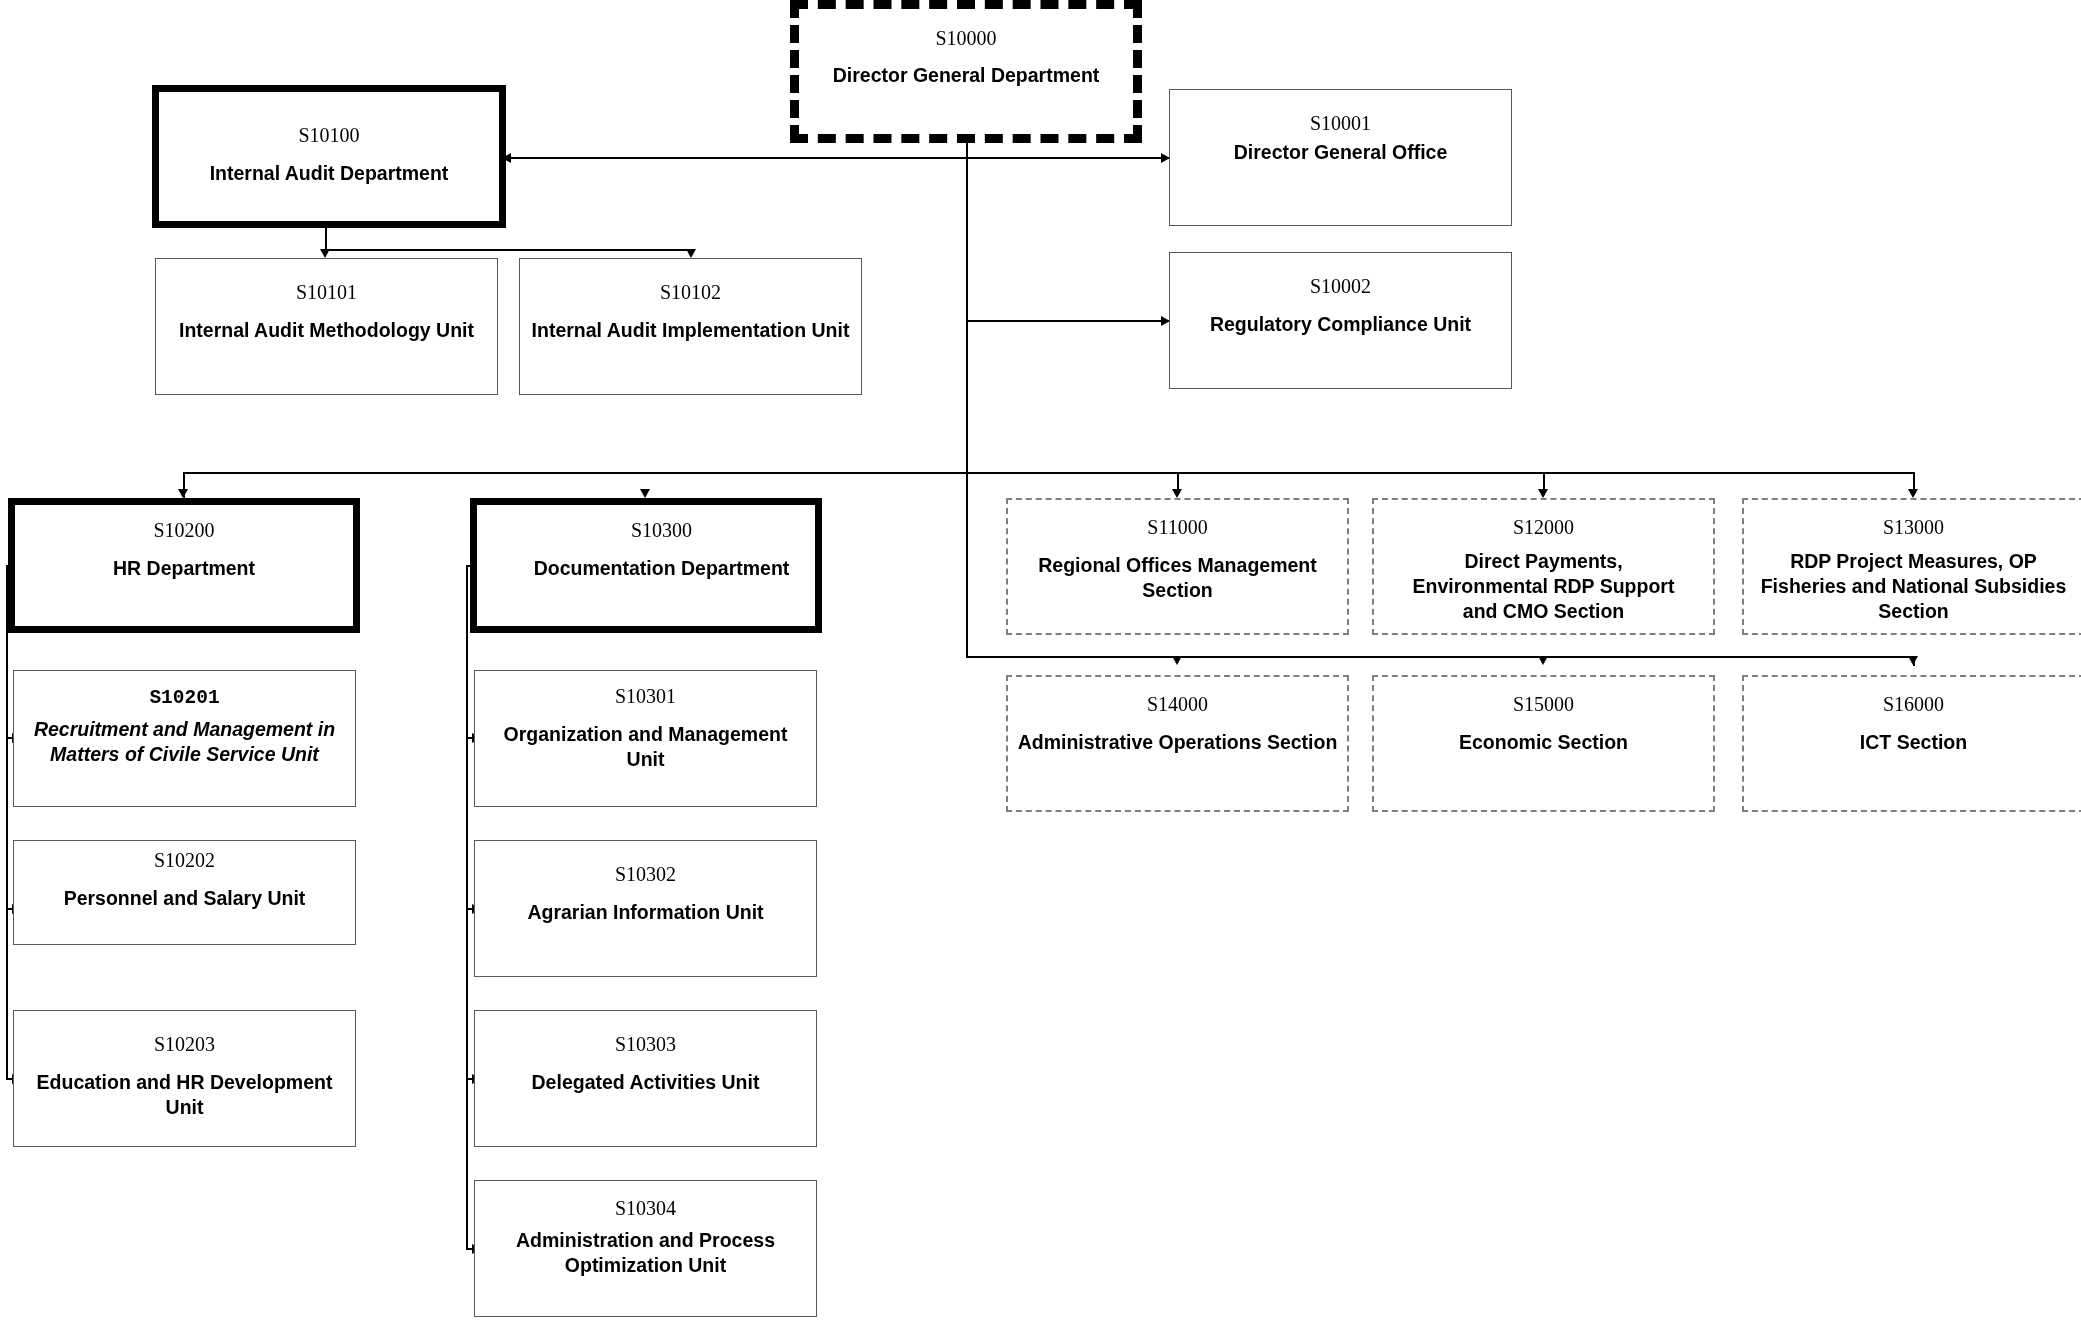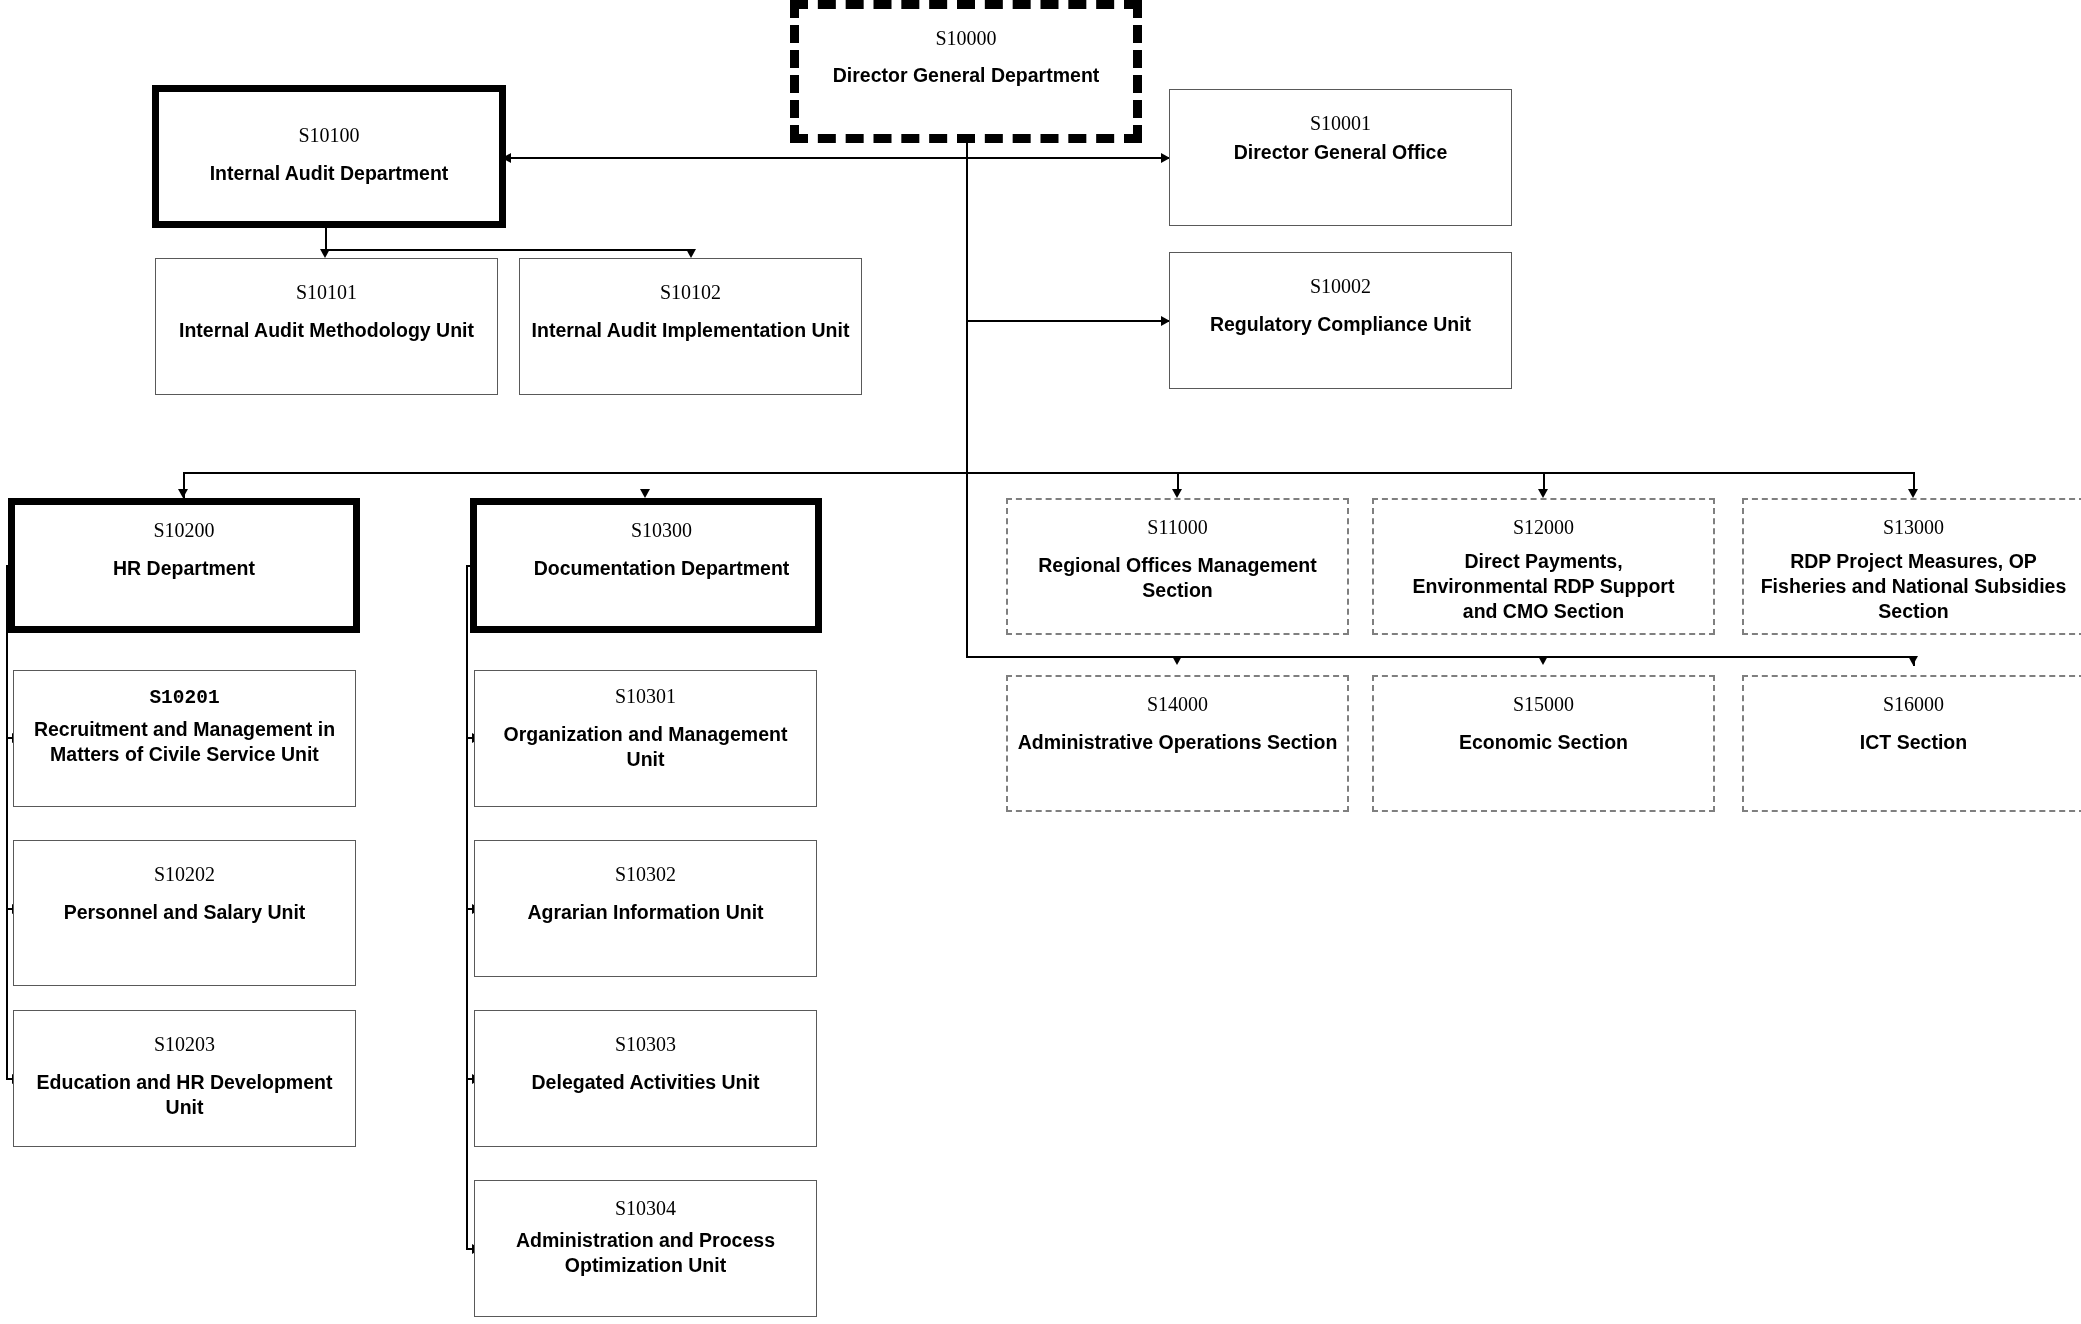--- a/index.html
+++ b/index.html
@@ -187,24 +187,24 @@
     <span class="node-label" style="margin-top:14px;">Regulatory Compliance Unit</span>
   </div>
 
   <div class="node border-thick" style="left:8px; top:498px; width:352px; height:135px; padding-top:14px;">
     <span class="node-id">S10200</span>
     <span class="node-label" style="margin-top:14px;">HR Department</span>
   </div>
 
   <div class="node border-thin" style="left:13px; top:670px; width:343px; height:137px; padding-top:16px;">
     <span class="node-id id-bold">S10201</span>
-    <span class="node-label" style="margin-top:8px;">Recruitment and Management in Matters of Civile Service Unit</span>
-  </div>
-
-  <div class="node border-thin" style="left:13px; top:840px; width:343px; height:146px; padding-top:22px;">
+    <span class="node-label" style="margin-top:8px;font-style:italic;">Recruitment and Management in Matters of Civile Service Unit</span>
+  </div>
+
+  <div class="node border-thin" style="left:13px; top:840px; width:343px; height:105px; padding-top:8px;">
     <span class="node-id">S10202</span>
     <span class="node-label" style="margin-top:14px;">Personnel and Salary Unit</span>
   </div>
 
   <div class="node border-thin" style="left:13px; top:1010px; width:343px; height:137px; padding-top:22px;">
     <span class="node-id">S10203</span>
     <span class="node-label" style="margin-top:14px;">Education and HR Development Unit</span>
   </div>
 
   <div class="node border-thick" style="left:470px; top:498px; width:352px; height:135px; padding-top:14px;padding-left:31px;">

